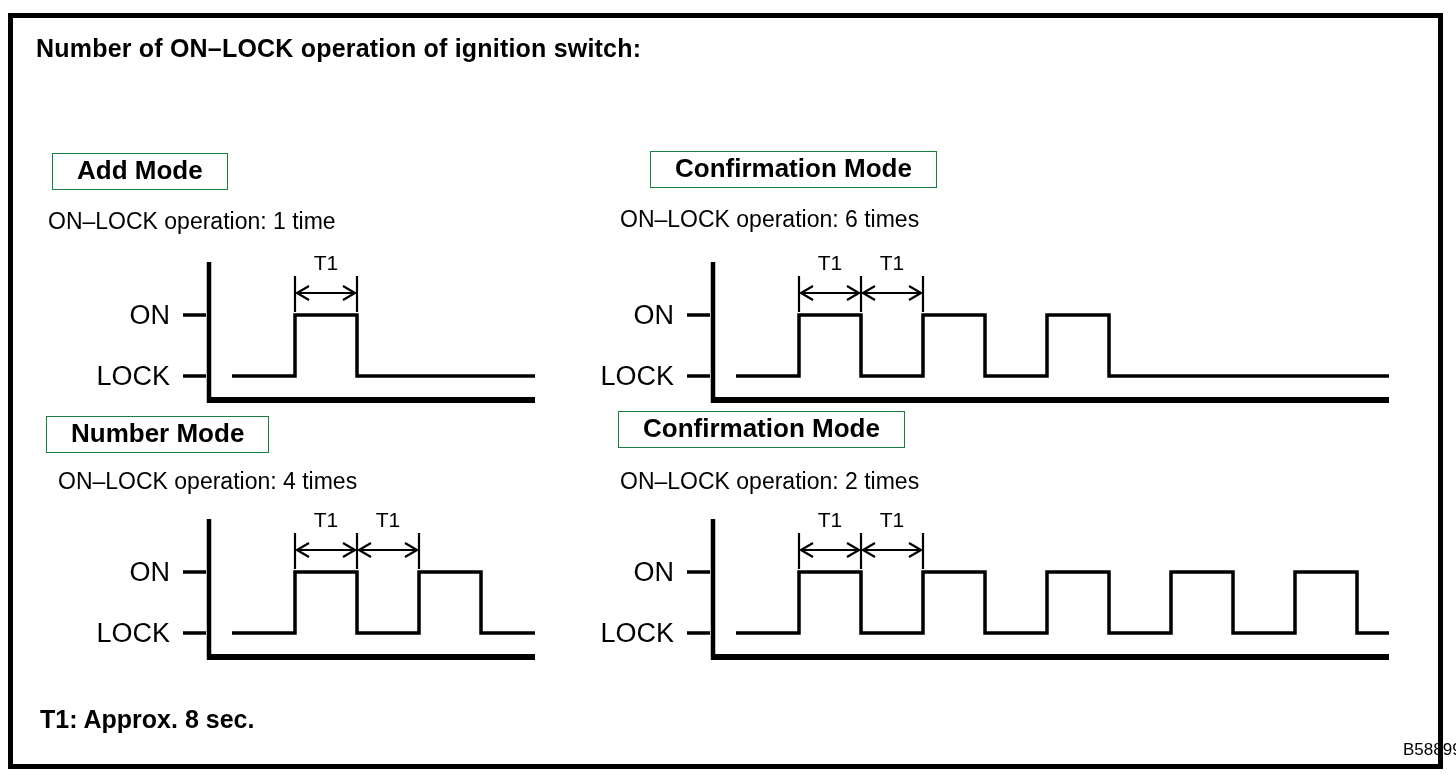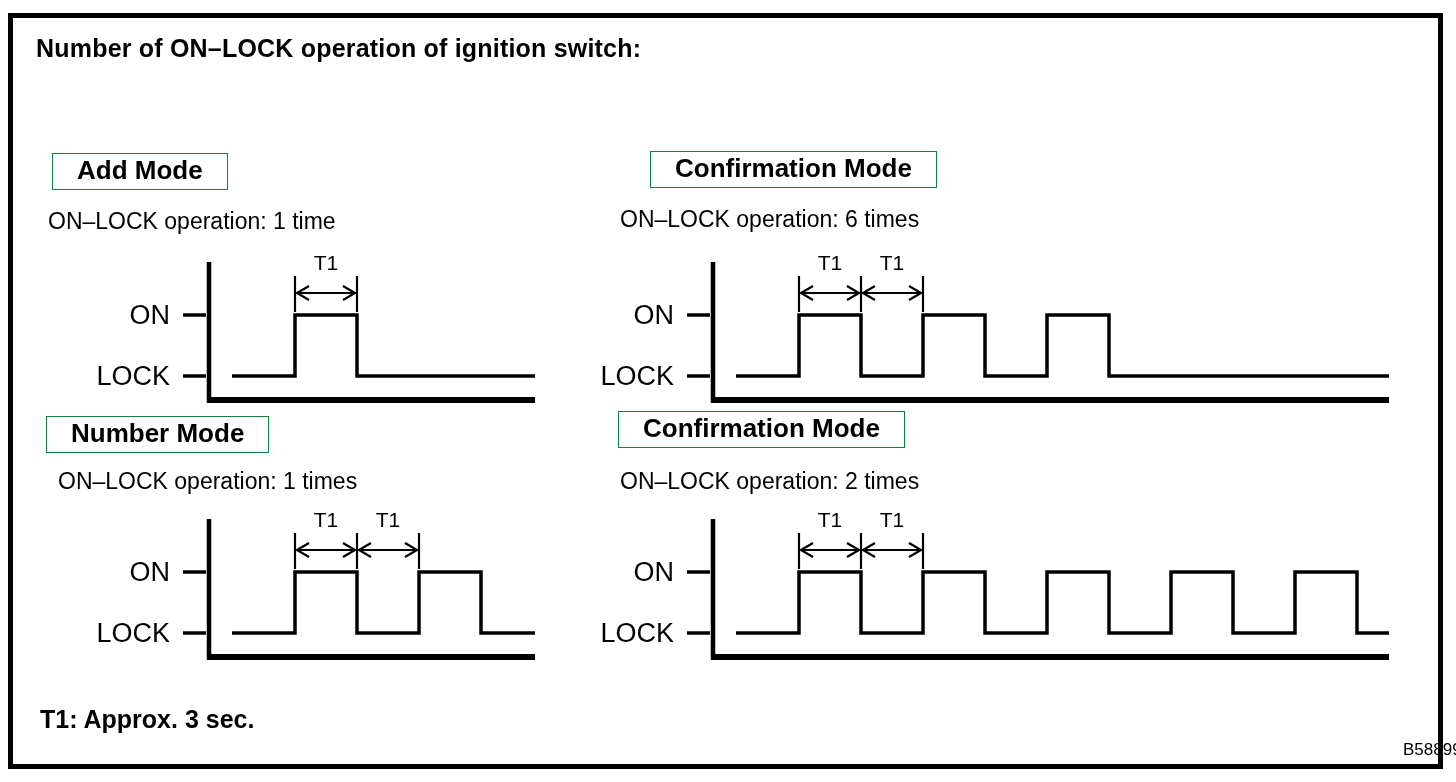--- a/index.html
+++ b/index.html
@@ -80,21 +80,21 @@
       <path d="M 327 36 L 339 43 L 327 50" fill="none" stroke="#000" stroke-width="2.2"></path>
       <text x="310" y="20" class="wf-t1">T1</text>
     </svg>
 </section>
 
 
 <section class="quad">
   <div class="mode-box" style="left:46px;top:416px">
     <span>Number Mode</span>
   </div>
-  <div class="op-label" style="left:58px;top:468px">ON–LOCK operation: 1 times</div>
+  <div class="op-label" style="left:58px;top:468px">ON–LOCK operation: 4 times</div>
   <svg class="waveform" style="left:78px;top:507px" width="460" height="162">
       <line x1="131" y1="12" x2="131" y2="153" stroke="#000" stroke-width="4.5"></line>
       <line x1="129" y1="150" x2="457" y2="150" stroke="#000" stroke-width="6"></line>
       <line x1="105" y1="65" x2="128" y2="65" stroke="#000" stroke-width="3.5"></line>
       <line x1="105" y1="126" x2="128" y2="126" stroke="#000" stroke-width="3.5"></line>
       <text x="92" y="74" text-anchor="end" class="wf-lvl">ON</text>
       <text x="92" y="135" text-anchor="end" class="wf-lvl">LOCK</text>
       <path d="M 154 126 H 217 V 65 H 279 V 126 H 341 V 65 H 403 V 126 H 457" fill="none" stroke="#000" stroke-width="3.5"></path>
       <line x1="217" y1="26" x2="217" y2="62" stroke="#000" stroke-width="2.2"></line>
       <line x1="279" y1="26" x2="279" y2="62" stroke="#000" stroke-width="2.2"></line>
@@ -131,17 +131,17 @@
       <path d="M 231 36 L 219 43 L 231 50" fill="none" stroke="#000" stroke-width="2.2"></path>
       <path d="M 265 36 L 277 43 L 265 50" fill="none" stroke="#000" stroke-width="2.2"></path>
       <text x="248" y="20" class="wf-t1">T1</text>
       <line x1="281" y1="43" x2="339" y2="43" stroke="#000" stroke-width="2.2"></line>
       <path d="M 293 36 L 281 43 L 293 50" fill="none" stroke="#000" stroke-width="2.2"></path>
       <path d="M 327 36 L 339 43 L 327 50" fill="none" stroke="#000" stroke-width="2.2"></path>
       <text x="310" y="20" class="wf-t1">T1</text>
     </svg>
 </section>
 
-<div class="footnote">T1: Approx. 3 sec.</div>
+<div class="footnote">T1: Approx. 8 sec.</div>
 <div class="fig-code">B58899</div>
 
 
 
 
 </body></html>

